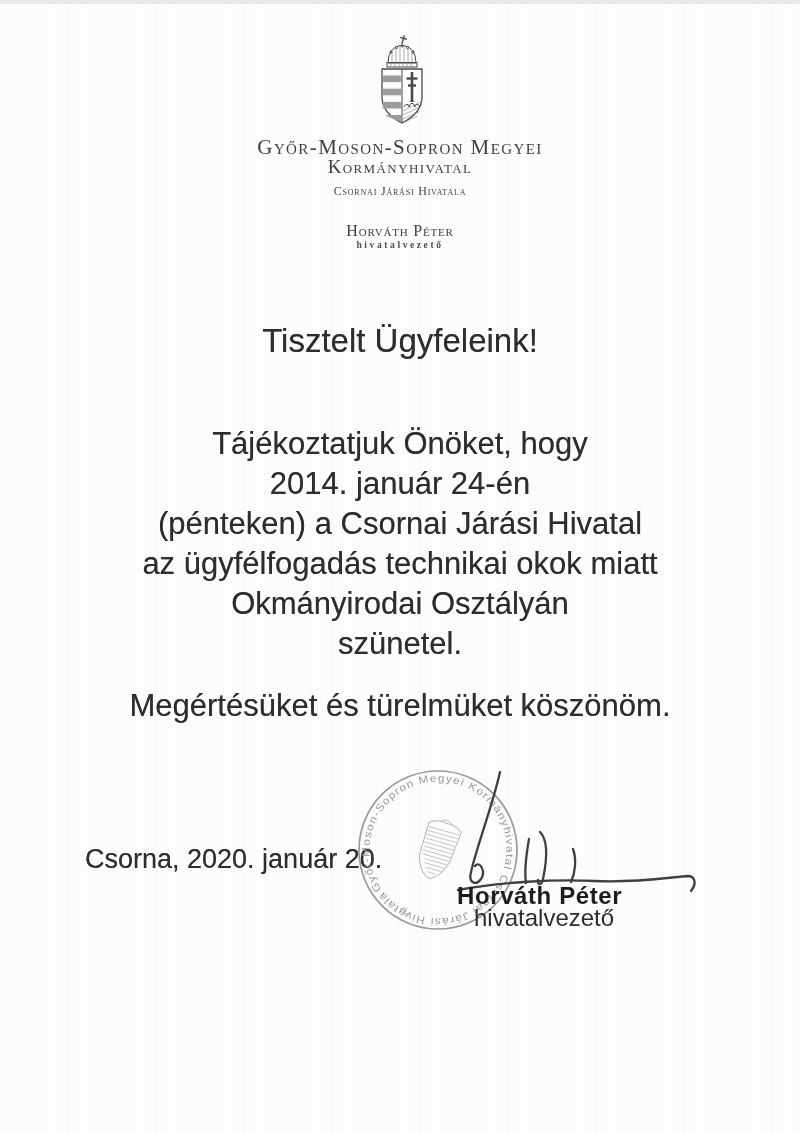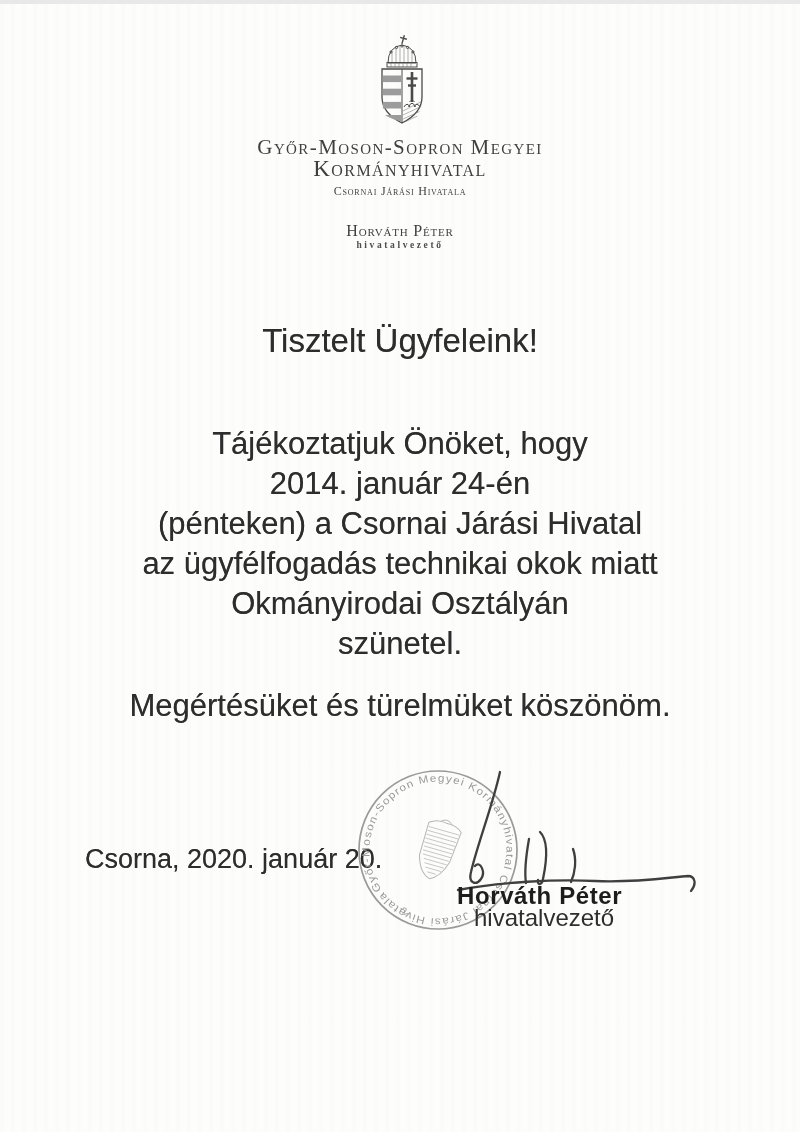--- a/index.html
+++ b/index.html
@@ -13,21 +13,21 @@
       rgba(255,255,255,0) 4px, rgba(255,255,255,0) 11px);
     font-family:"Liberation Sans",sans-serif;
     overflow:hidden;
   }
   .abs{position:absolute;}
   .centered{left:0;right:0;text-align:center;}
 
   
   .letterhead{color:#3f3f3f;font-family:"Liberation Serif",serif;font-variant:small-caps;}
   .org-line1{top:131px;font-size:21px;letter-spacing:1.4px;}
-  .org-line2{top:152px;font-size:23px;letter-spacing:1.4px;}
+  .org-line2{top:152px;font-size:19px;letter-spacing:1.4px;}
   .office-line{top:180px;font-size:12px;letter-spacing:0.8px;}
   .leader-name{top:218px;font-size:16px;letter-spacing:0.8px;}
   .leader-title{
     top:236px;font-size:9.5px;font-weight:bold;letter-spacing:2.6px;
     font-variant:normal;color:#4d4d4d;
   }
 
   
   .scan-ink{color:#2d2d2d;text-shadow:0 0 0.6px rgba(45,45,45,0.65);}
   .salutation{top:318px;font-size:33px;}

